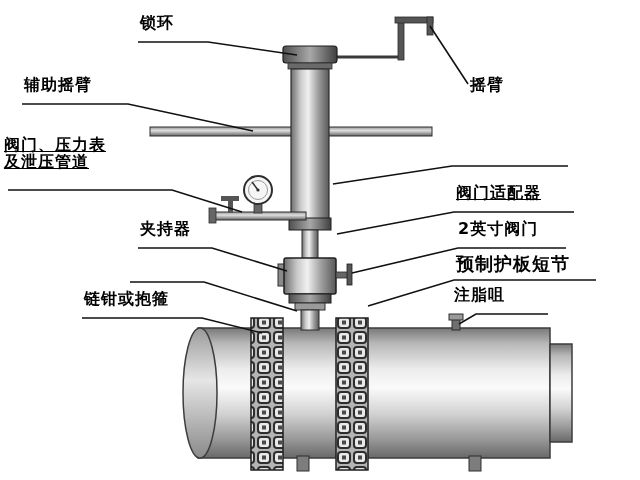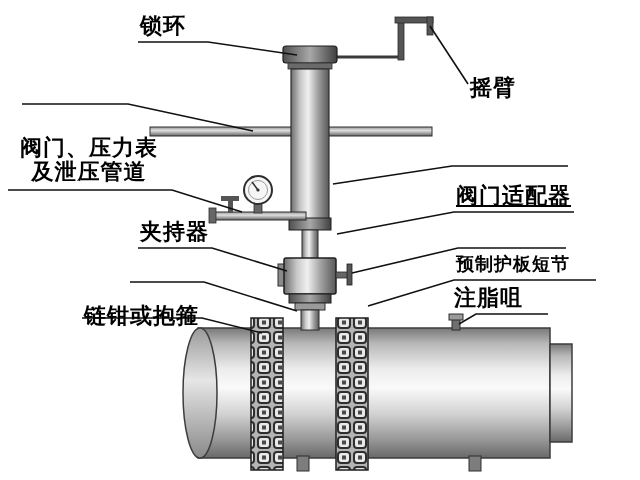--- a/index.html
+++ b/index.html
@@ -6,30 +6,30 @@
   #canvas{
     position:relative;
     width:640px;height:480px;
     background:#ffffff;
     overflow:hidden;
     font-family:"DejaVu Sans","Liberation Sans",sans-serif;
   }
   #drawing{position:absolute;left:0;top:0;width:640px;height:480px;}
   .lbl{
     position:absolute;
-    font-size:22px;
+    font-size:16px;
     font-weight:bold;
     color:#000;
     letter-spacing:1px;
     line-height:1.08;
     white-space:nowrap;
     user-select:none;
   }
   .lbl.small{font-size:18px;}
-  .two-line{text-align:center;width:170px;white-space:nowrap;}
+  .two-line{width:170px;white-space:nowrap;text-decoration:underline;}
 </style>
 </head>
 <body>
 
 <div id="canvas">
 
   <svg id="drawing" viewBox="0 0 640 480" xmlns="http://www.w3.org/2000/svg">
     <defs>
       <linearGradient id="pipeV" x1="0" y1="0" x2="0" y2="1">
         <stop offset="0" stop-color="#787878"></stop>
@@ -149,32 +149,34 @@
       <polyline points="566,248 458,248 352,273"></polyline>
       <polyline points="596,280 454,280 368,306"></polyline>
       <polyline points="548,314 476,314 459,324"></polyline>
     </g>
   </svg>
 
   <div class="lbl" style="left:140px;top:14px;">锁环</div>
 
   <div class="lbl" style="left:470px;top:76px;">摇臂</div>
 
+  <div class="lbl" style="left:24px;top:76px;">辅助摇臂</div>
 
   <div class="lbl two-line" style="left:4px;top:136px;">
     <div>阀门、压力表</div>
     <div>及泄压管道</div>
   </div>
 
 
   <div class="lbl" style="left:456px;top:184px;text-decoration:underline;">阀门适配器</div>
 
   <div class="lbl" style="left:140px;top:220px;">夹持器</div>
 
+  <div class="lbl" style="left:458px;top:220px;">2英寸阀门</div>
 
 
   <div class="lbl small" style="left:456px;top:254px;">预制护板短节</div>
 
-  <div class="lbl" style="left:84px;top:290px;margin-top:14px;">链钳或抱箍</div>
+  <div class="lbl" style="left:84px;top:290px;">链钳或抱箍</div>
 
   <div class="lbl" style="left:454px;top:286px;">注脂咀</div>
 
 </div>
 
 </body></html>

